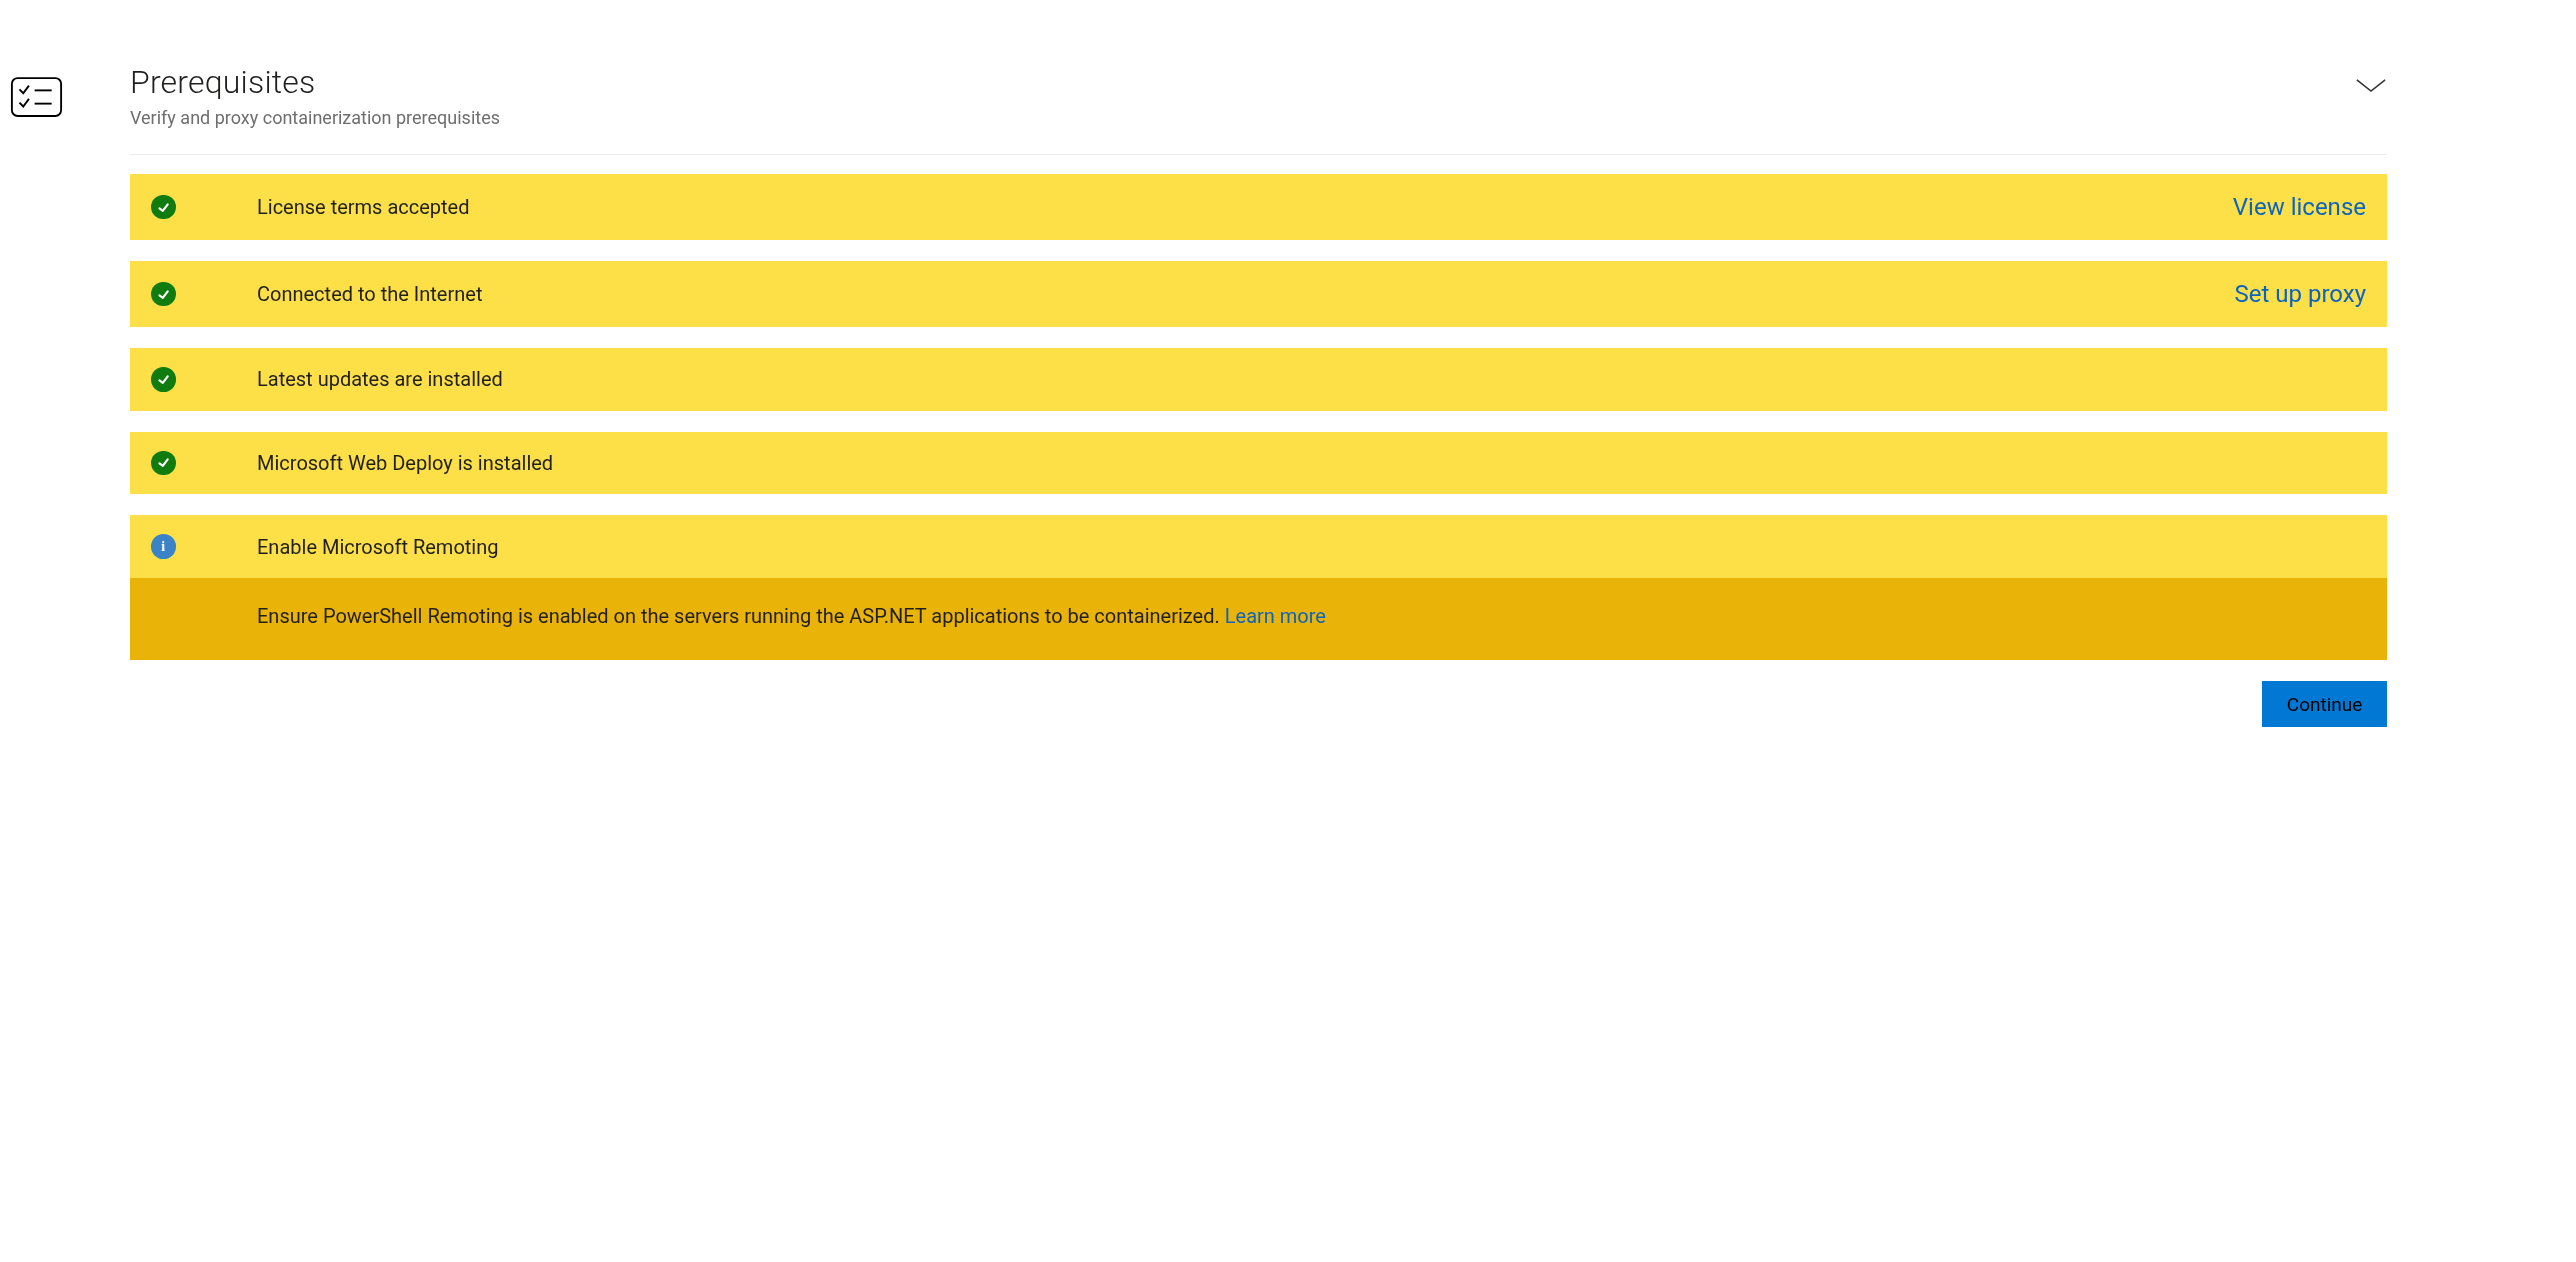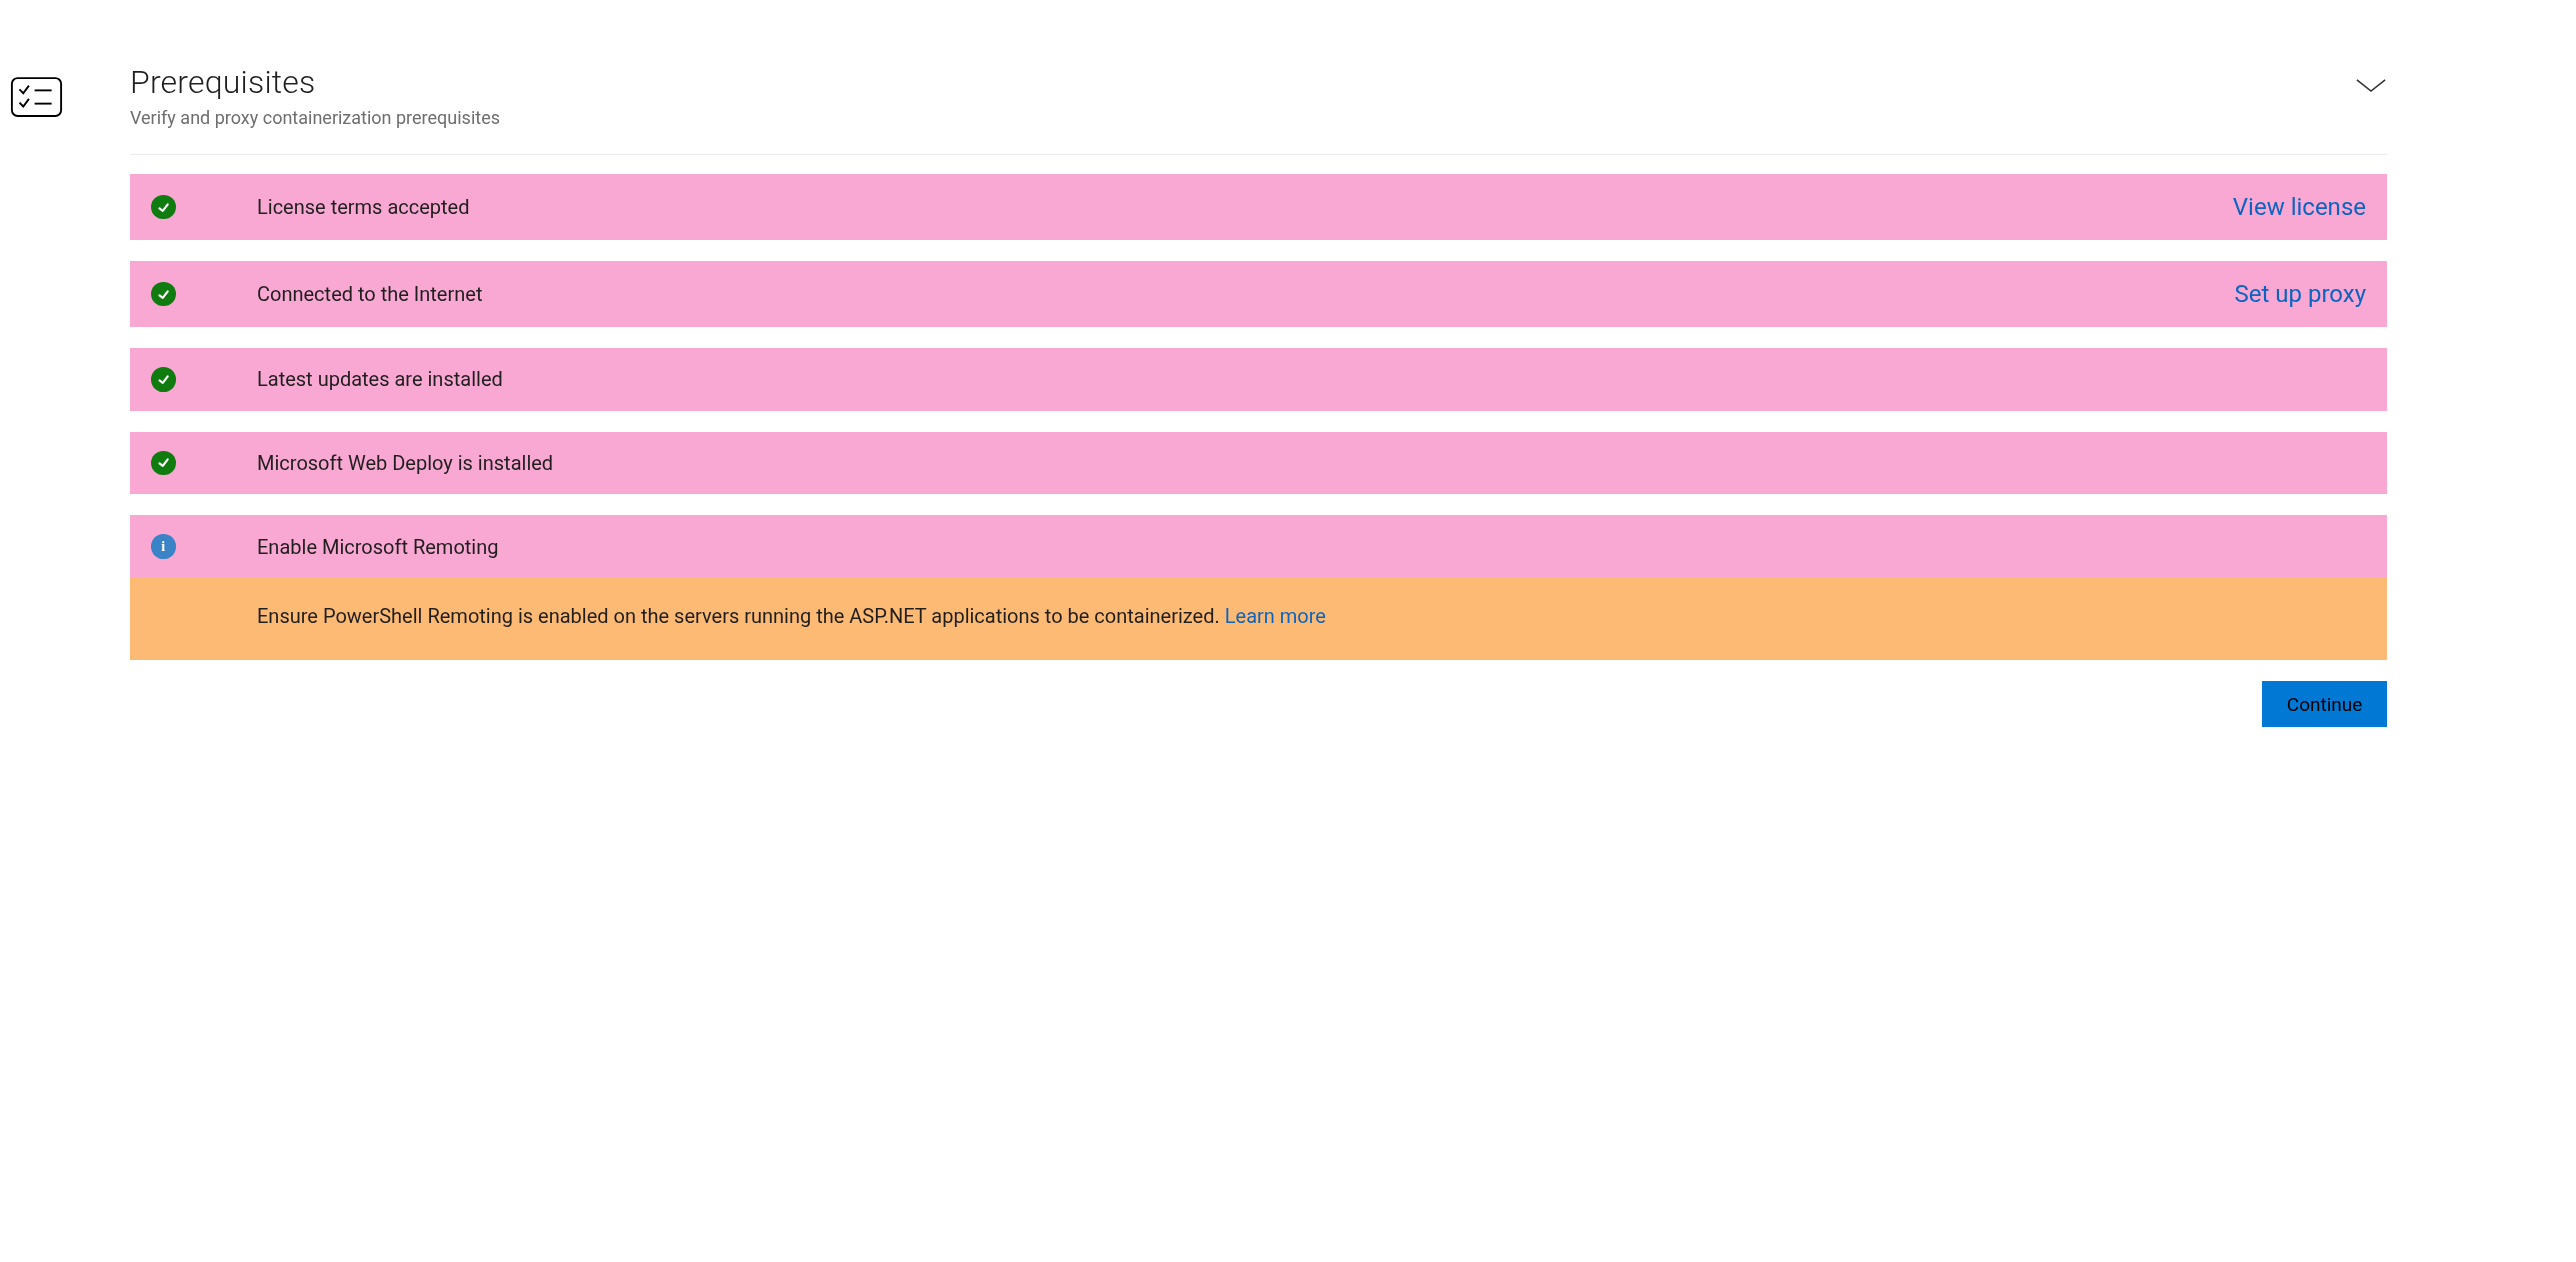--- a/index.html
+++ b/index.html
@@ -60,21 +60,21 @@
     height: 19px;
     stroke: #323130;
     fill: none;
     stroke-width: 1.6;
     cursor: pointer;
   }
   .items {
     margin-top: 19px;
   }
   .item {
-    background: #f9a8d4;
+    background: #fde047;
     display: flex;
     align-items: center;
     padding: 19px 21px;
     margin-bottom: 21px;
   }
   .status-col {
     width: 106px;
     flex-shrink: 0;
     display: flex;
     align-items: center;
@@ -120,21 +120,21 @@
     color: #0b64c0;
     text-decoration: none;
     cursor: pointer;
     white-space: nowrap;
     text-align: center;
   }
   .item.expanded {
     margin-bottom: 0;
   }
   .detail {
-    background: #fdba74;
+    background: #eab308;
     padding: 26.5px 21px 32px 21px;
     margin-bottom: 21px;
     display: flex;
   }
   .detail-spacer {
     width: 106px;
     flex-shrink: 0;
   }
   .detail-text {
     font-size: 20px;

